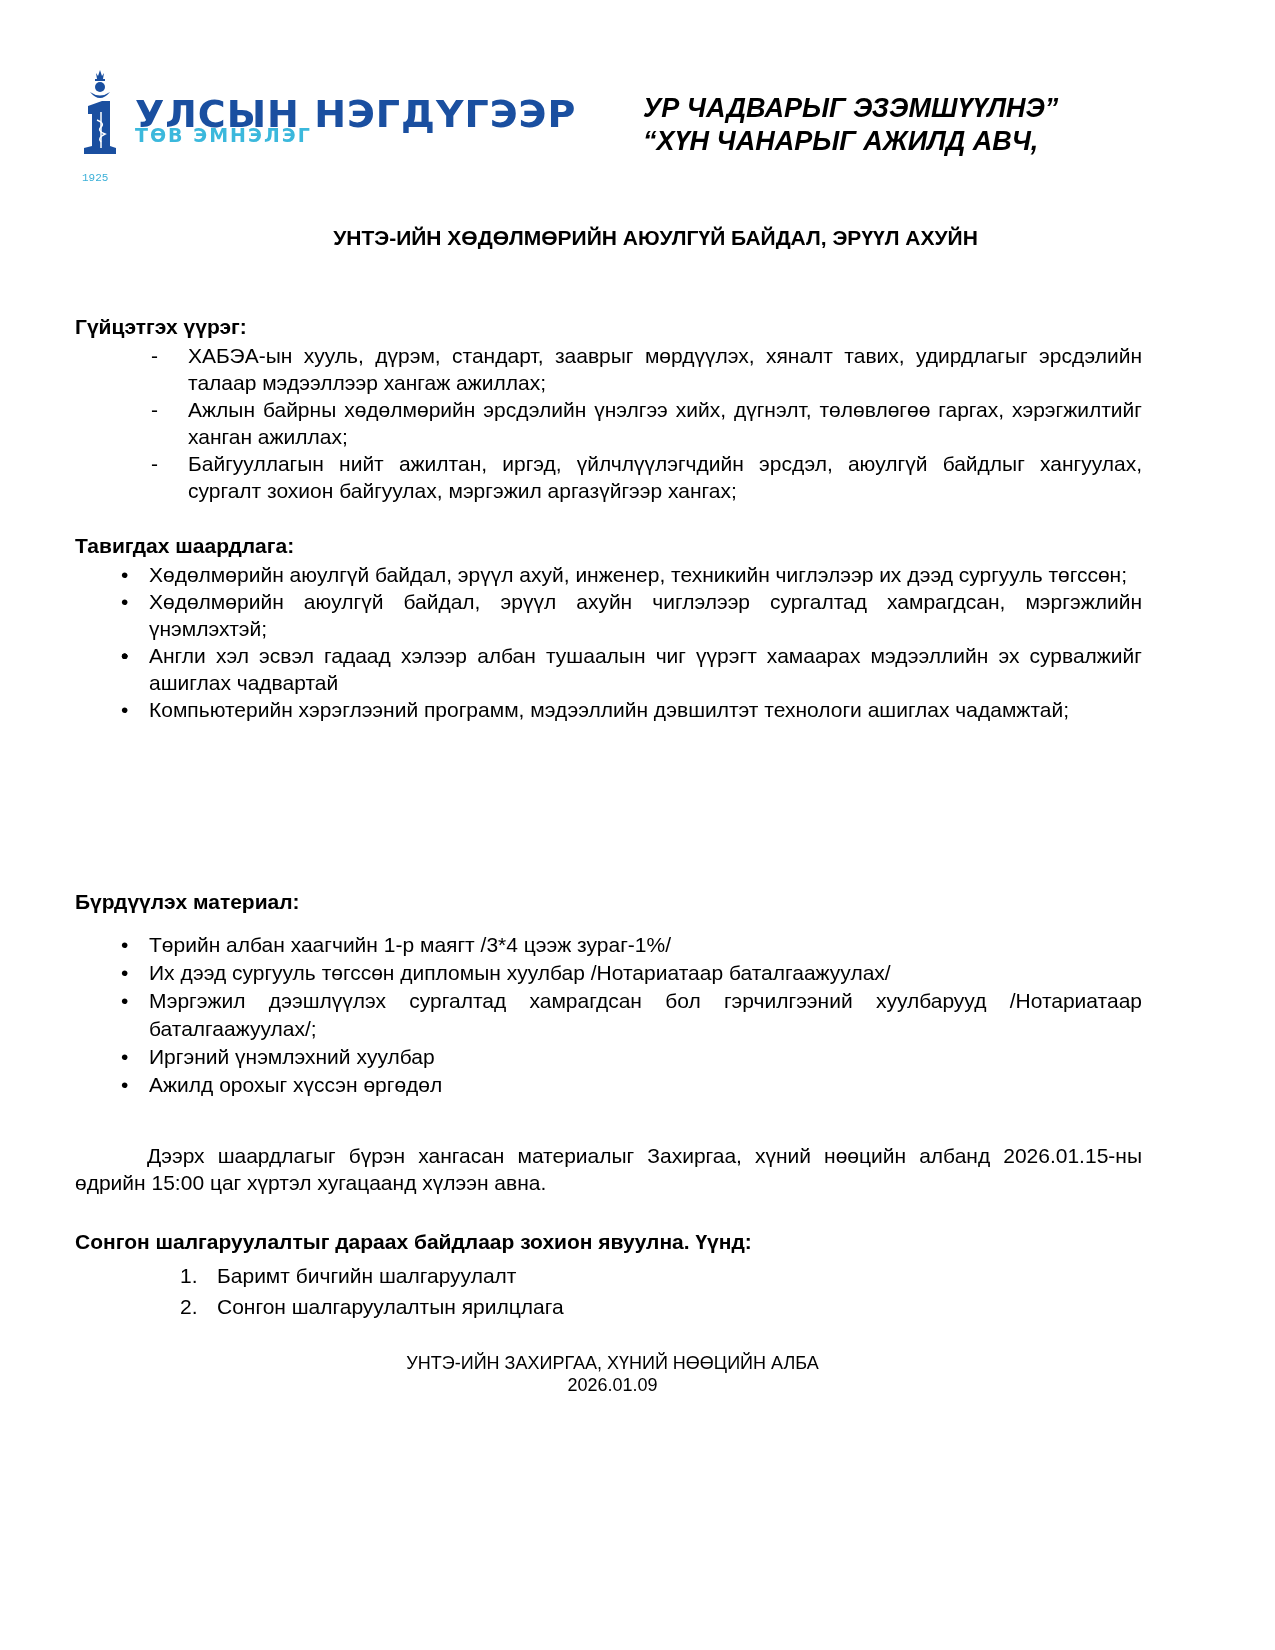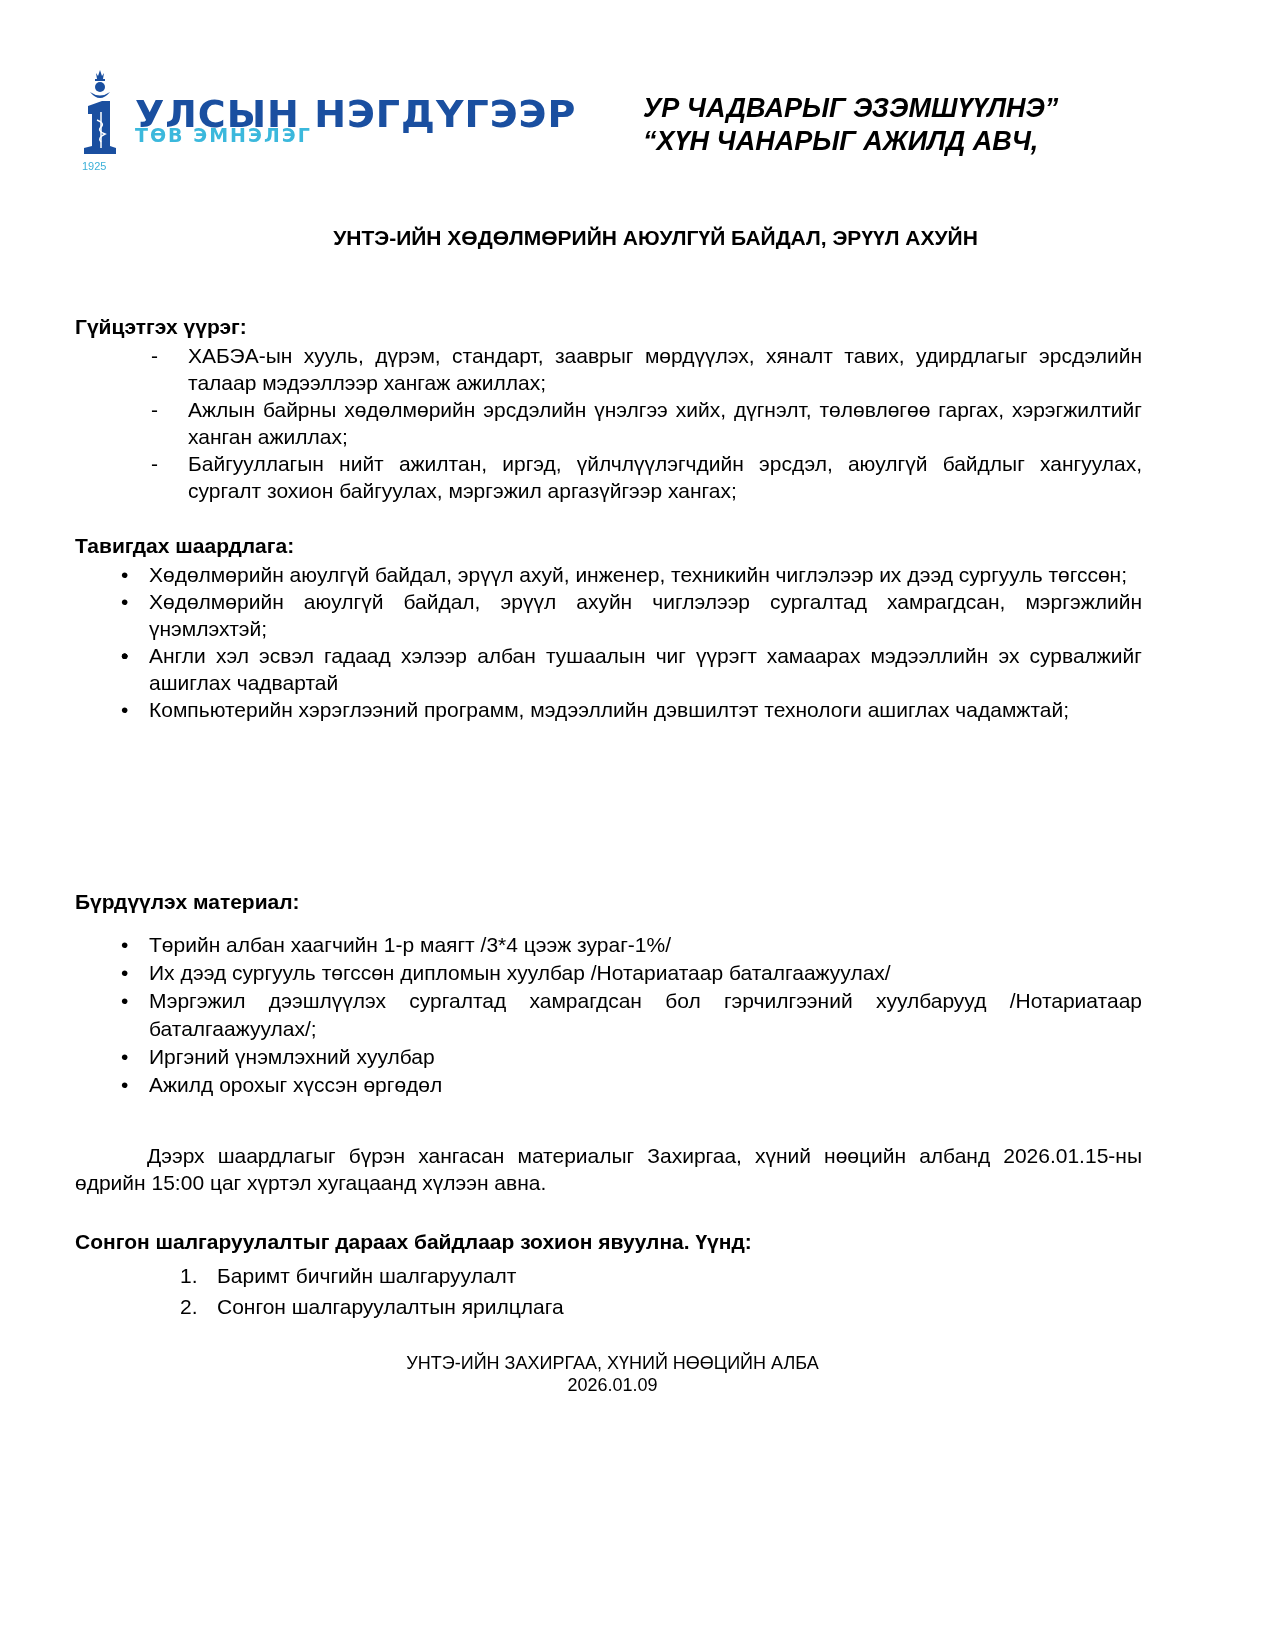--- a/index.html
+++ b/index.html
@@ -2,21 +2,21 @@
 <html><head>
   <meta charset="utf-8">
   <style>
     html, body { margin: 0; padding: 0; background: #ffffff; }
     body { width: 1275px; height: 1650px; position: relative; overflow: hidden;
       font-family: "Liberation Sans", sans-serif; color: #000; }
     .abs { position: absolute; }
 
     
     .logo-emblem { left: 80px; top: 68px; width: 40px; height: 90px; }
-    .logo-year { left: 82px; top: 160px; font-size: 11px; color: #3bb0d8; font-family: Liberation Sans, sans-serif; }
+    .logo-year { left: 82px; top: 172px; font-size: 11px; color: #3bb0d8; font-family: Liberation Mono, monospace; }
     .logo-line1 { left: 135px; top: 92px; font-size: 38px; font-weight: bold; color: #1a4fa0; letter-spacing: 1px; font-family: "DejaVu Sans", sans-serif; }
     .logo-line2 { left: 135px; top: 124px; font-size: 19px; font-weight: bold; color: #3bb8dc; letter-spacing: 2px; font-family: "DejaVu Sans", sans-serif; }
     .motto { left: 643px; top: 92px; font-size: 27px; font-weight: bold; font-style: italic; line-height: 33px; }
 
     
     .title { left: 18px; width: 1275px; top: 224px; text-align: center; font-size: 21px; font-weight: bold; line-height: 28px; }
 
     
     .section-heading { left: 75px; font-size: 21px; font-weight: bold; }
     .para { font-size: 21px; line-height: 27px; text-align: justify; }

